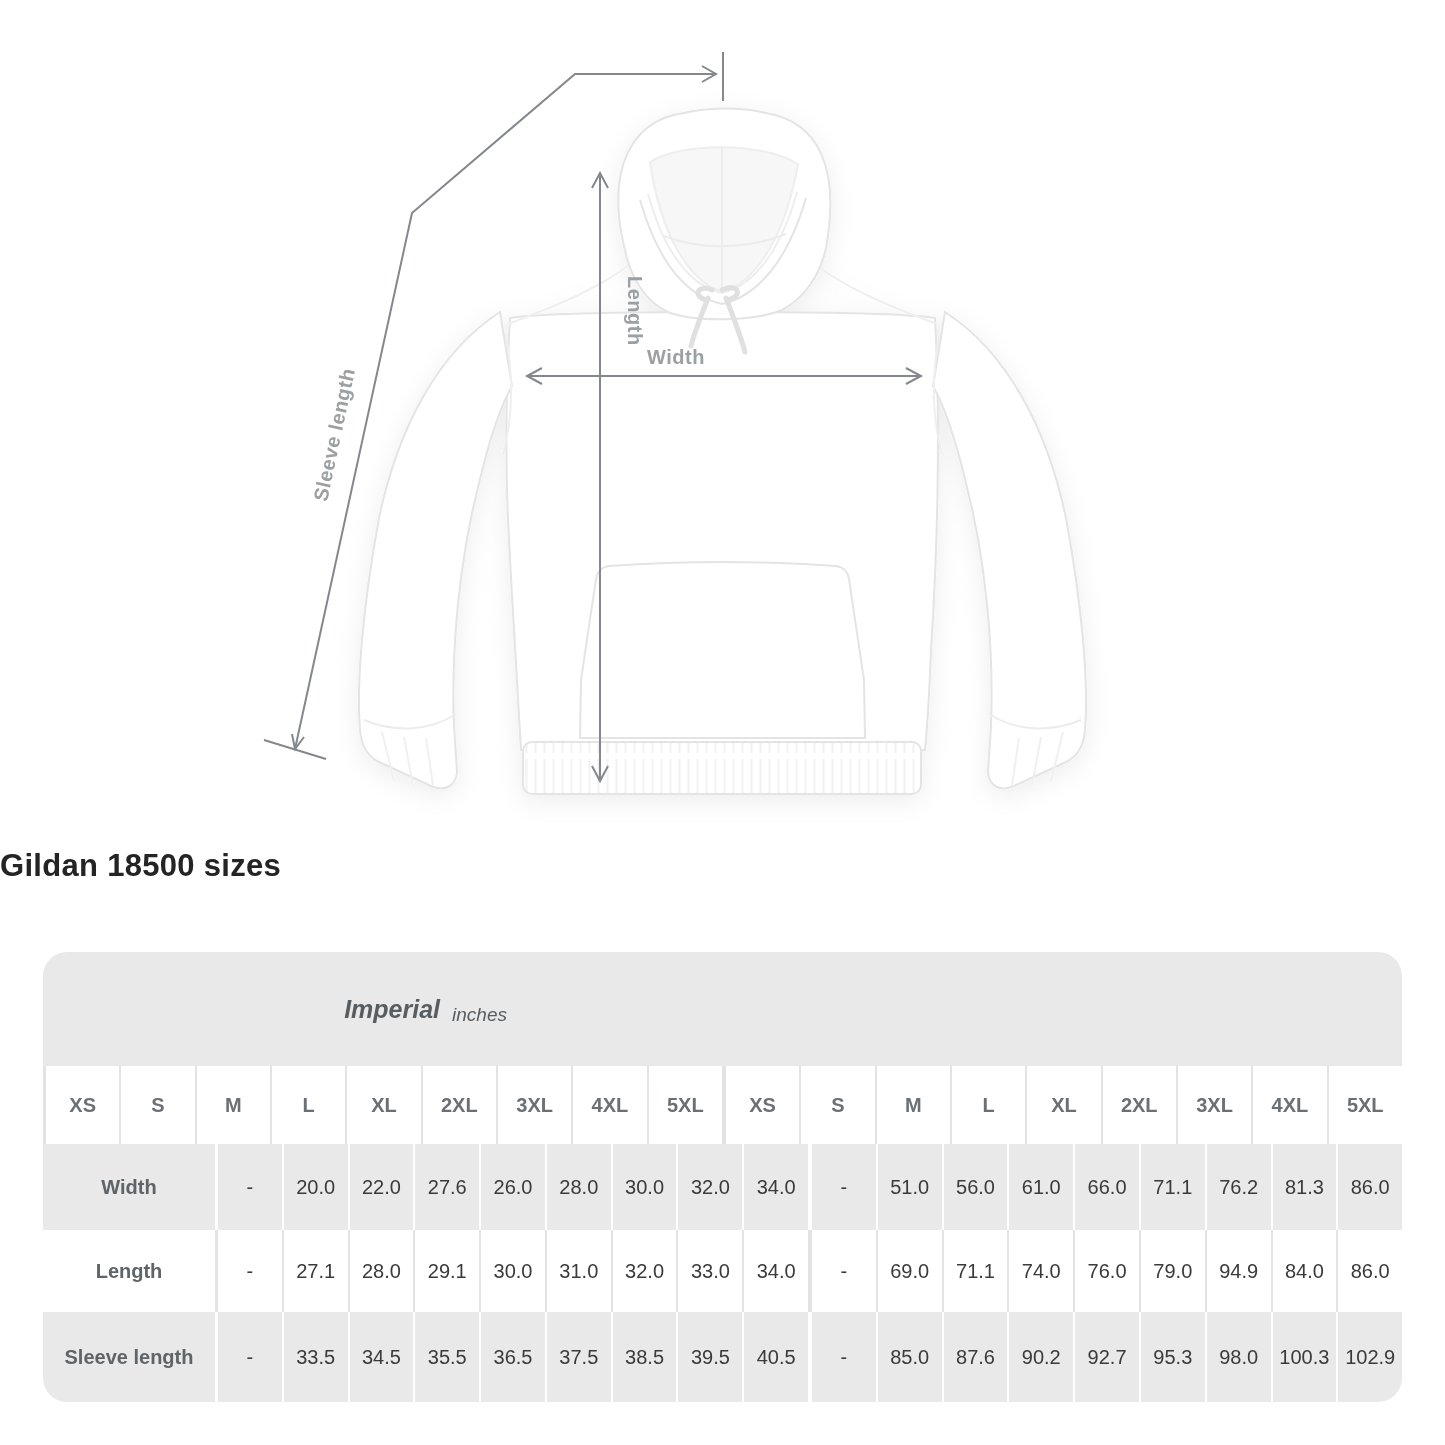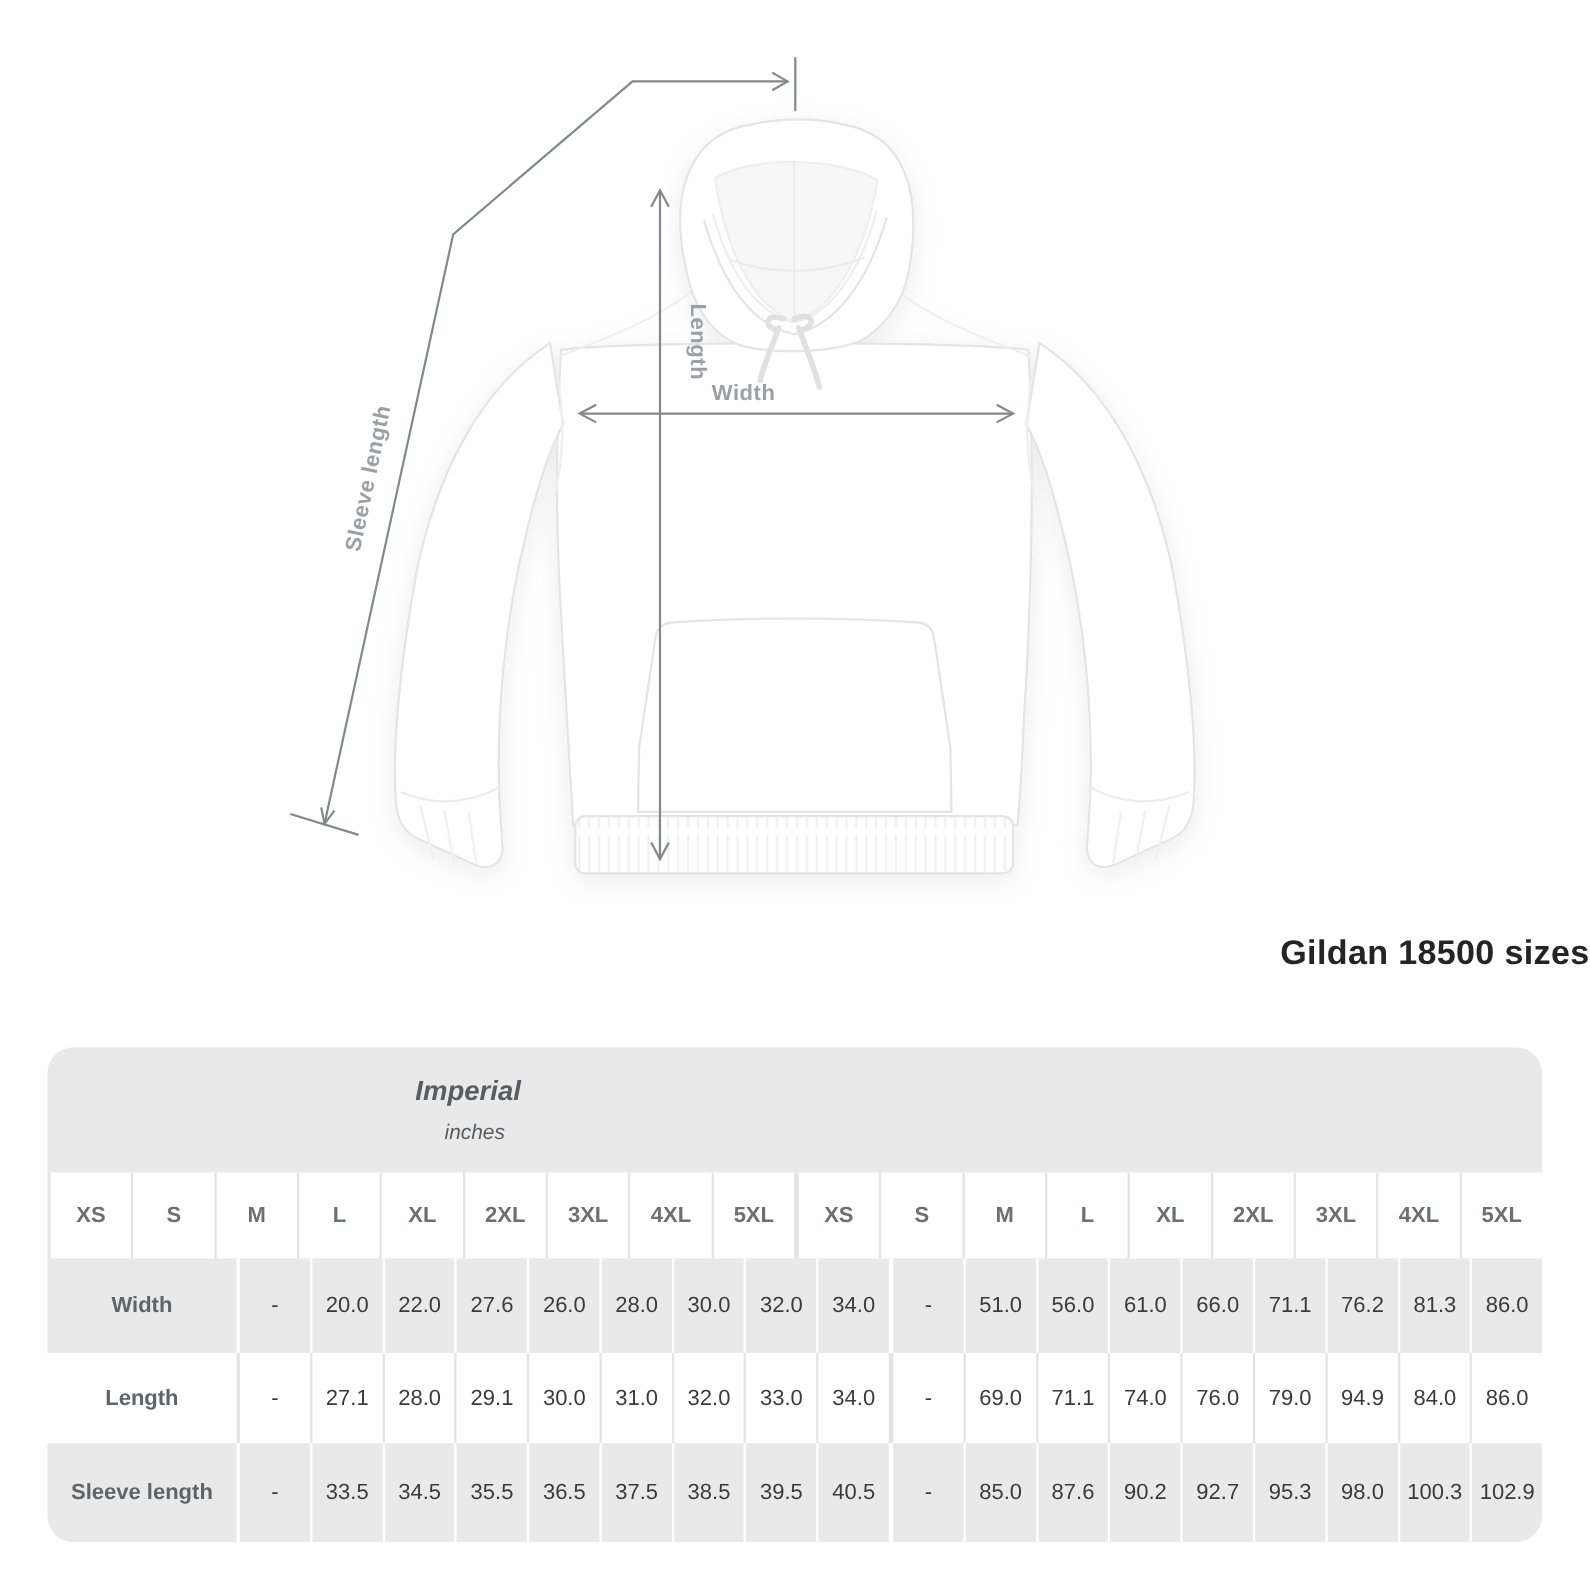--- a/index.html
+++ b/index.html
@@ -1,30 +1,30 @@
 <!DOCTYPE html>
 <html><head>
 <meta charset="utf-8">
 <style>
   html,body{margin:0;padding:0;background:#ffffff;}
   body{width:1445px;height:1445px;font-family:"Liberation Sans",sans-serif;}
   .stage{position:relative;width:1445px;height:1445px;overflow:hidden;background:#ffffff;}
 
   .figure{position:absolute;top:0;left:0;}
 
-  .title{position:absolute;top:848px;left:0;width:100%;text-align:right;
+  .title{position:absolute;top:848px;left:0;width:100%;text-align:left;
          font-size:31px;font-weight:bold;color:#242424;letter-spacing:.3px;}
   .subtitle{position:absolute;top:893px;left:0;width:100%;text-align:center;
          font-style:italic;font-size:19.5px;color:#4c4c4c;}
 
   .size-table{position:absolute;top:952px;left:43px;width:1359px;
          border-radius:24px;overflow:hidden;}
   .size-table *{box-sizing:border-box;}
   .band{display:flex;height:114px;background:#e9e9e9;}
-  .half{display:flex;flex-direction:column;align-items:center;justify-content:center;}
+  .half{display:flex;align-items:center;justify-content:center;}
   .half.imp{flex:0 0 56.3%;}
   .half.met{flex:1 1 auto;}
   .g-title{font-size:25px;font-weight:bold;font-style:italic;color:#585d61;}
   .g-sub{margin-top:12px;font-size:19px;font-style:italic;color:#585d61;margin-left:12px;}
 
   .row{display:flex;}
   .cell{display:flex;align-items:center;justify-content:center;}
   .lbl{flex:0 0 172px;font-weight:bold;font-size:20px;color:#5e6468;}
   .c{flex:1 1 0;border-left:2px solid var(--sep);font-size:20px;color:#3a3a3a;}
   .c.first{border-left-width:3px;}

